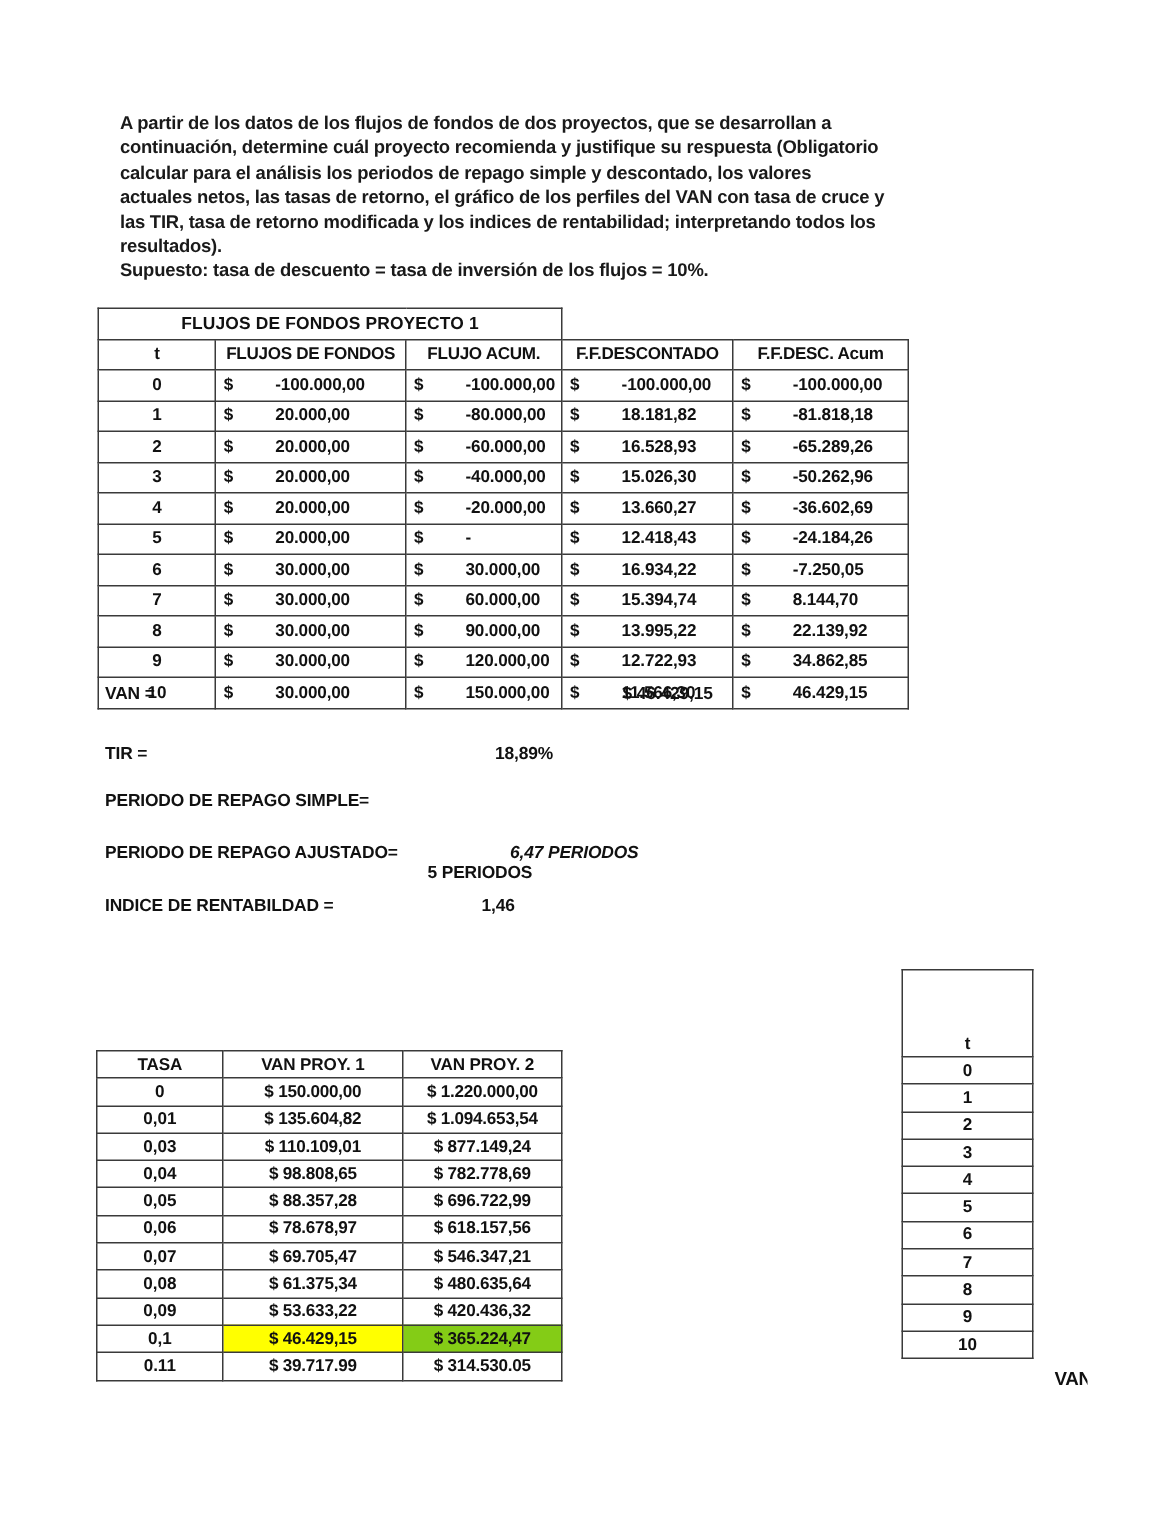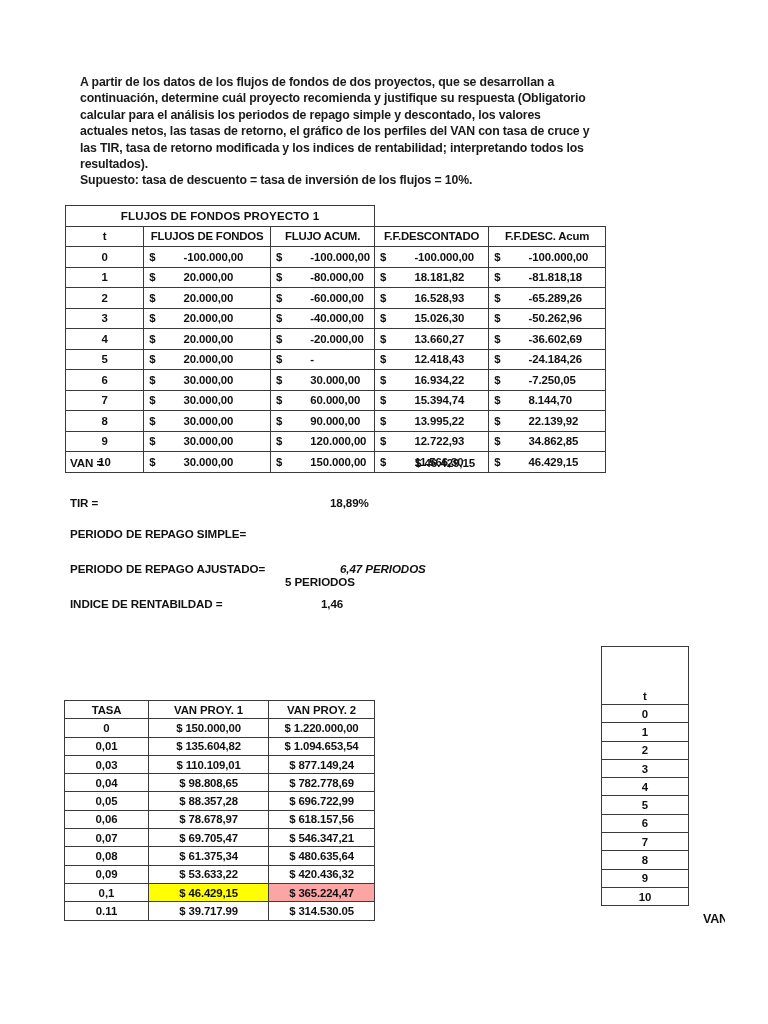--- a/index.html
+++ b/index.html
@@ -555,21 +555,21 @@
         <td class="c-v2 amt-cell">$ 480.635,64</td>
       </tr>
       <tr>
         <td class="c-tasa">0,09</td>
         <td class="c-v1 amt-cell">$ 53.633,22</td>
         <td class="c-v2 amt-cell">$ 420.436,32</td>
       </tr>
       <tr>
         <td class="c-tasa">0,1</td>
         <td class="c-v1 amt-cell hl" style="background: rgb(255, 255, 0);">$ 46.429,15</td>
-        <td class="c-v2 amt-cell hl" style="background: #fca5a5;">$ 365.224,47</td>
+        <td class="c-v2 amt-cell hl" style="background: #84cc16;">$ 365.224,47</td>
       </tr>
       <tr>
         <td class="c-tasa">0.11</td>
         <td class="c-v1 amt-cell">$ 39.717.99</td>
         <td class="c-v2 amt-cell">$ 314.530.05</td>
       </tr>
     </tbody>
 </table>
 
 <table class="sheet" id="tbl-t">

